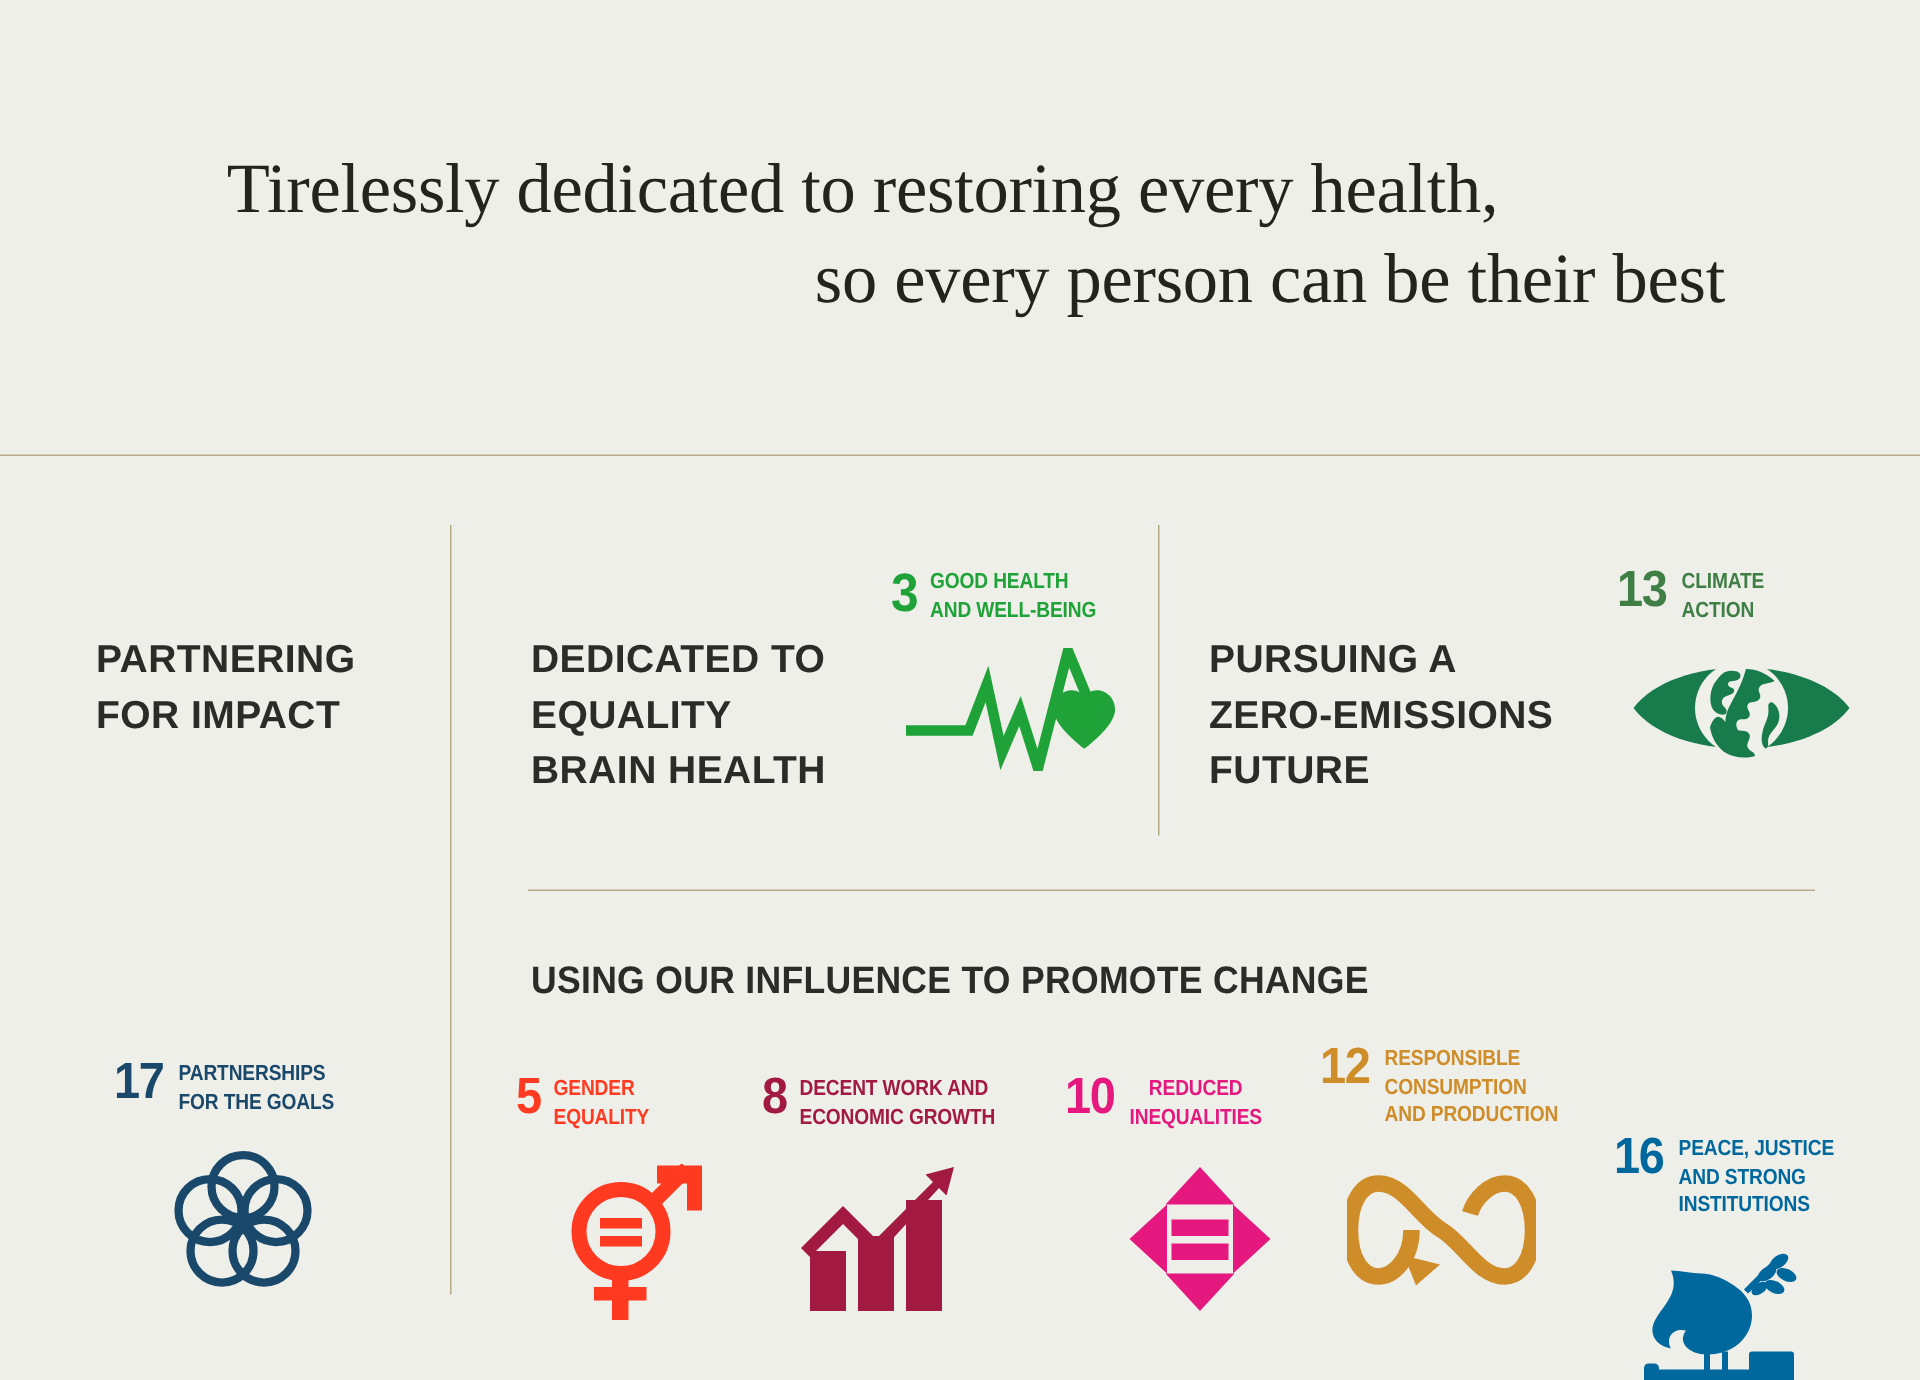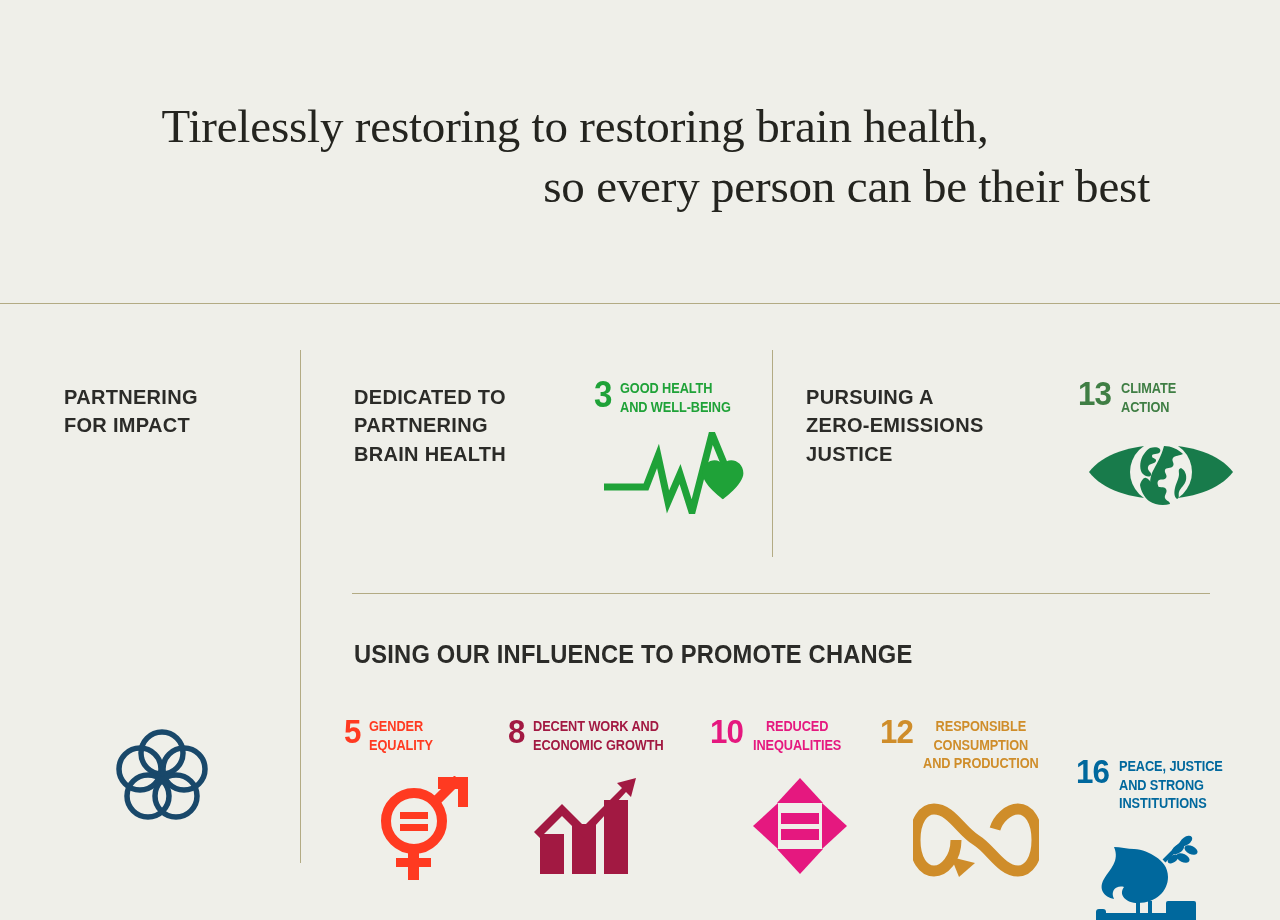--- a/index.html
+++ b/index.html
@@ -48,24 +48,25 @@
   .rule-h2 {
     position: absolute;
     left: 352px; top: 593px; width: 858px; height: 1px;
     background: #B3AB84;
   }
 
   
   .sec-head {
     position: absolute;
     font-weight: 700;
-    font-size: 20px;
+    font-size: 26px;
     line-height: 1.42;
     letter-spacing: 0.3px;
     color: #2B2B28;
+    margin-top: 38px;
   }
   .sec-head.partnering { left: 64px;  top: 383px; width: 230px; }
   .sec-head.dedicated  { left: 354px; top: 383px; width: 240px; }
   .sec-head.pursuing   { left: 806px; top: 383px; width: 270px; }
 
   .influence-head {
     position: absolute;
     left: 354px; top: 640px;
     font-weight: 700;
     font-size: 25.5px;
@@ -106,55 +107,55 @@
   .sdg-icon { margin-top: 10px; }
 
   
   .sdg-3  { left: 594px;  top: 378px; }
   .sdg-3 .sdg-num { font-size: 36px; }
   .sdg-13 { left: 1078px; top: 378px; }
   .sdg-17 { left: 76px;   top: 706px; }
   .sdg-5  { left: 344px;  top: 716px; }
   .sdg-8  { left: 508px;  top: 716px; }
   .sdg-10 { left: 710px;  top: 716px; text-align: center; }
-  .sdg-12 { left: 880px;  top: 716px; text-align: center; }
+  .sdg-12 { left: 880px;  top: 696px; }
   .sdg-16 { left: 1076px; top: 756px; }
 
   .icon-3  { margin-left: 10px; margin-top: 16px; }
   .icon-13 { margin-left: 8px;  margin-top: 18px; }
   .icon-17 { margin-left: 38px; margin-top: 22px; }
   .icon-5  { margin-left: 32px; margin-top: 22px; }
   .icon-8  { margin-left: 24px; margin-top: 22px; }
   .icon-10 { margin-left: 36px; margin-top: 22px; }
   .icon-12 { margin-left: 18px; margin-top: 28px; }
   .icon-16 { margin-left: 14px; margin-top: 22px; }
 </style>
 </head>
 <body>
 
 <div class="headline-wrap">
   <div class="headline">
-    <span class="l1">Tirelessly restoring to restoring brain health,</span>
+    <span class="l1">Tirelessly dedicated to restoring every health,</span>
     <span class="l2">so every person can be their best</span>
   </div>
 </div>
 <div class="rule-h"></div>
 
 <div class="rule-v left"></div>
 <div class="rule-v mid"></div>
 <div class="rule-h2"></div>
 
 <div class="sec-head partnering" style="white-space:pre-line">PARTNERING
 FOR IMPACT</div>
 <div class="sec-head dedicated" style="white-space:pre-line">DEDICATED TO
-PARTNERING
+EQUALITY
 BRAIN HEALTH</div>
 <div class="sec-head pursuing" style="white-space:pre-line">PURSUING A
 ZERO-EMISSIONS
-JUSTICE</div>
+FUTURE</div>
 <div class="influence-head">USING OUR INFLUENCE TO PROMOTE CHANGE</div>
 
 <div class="sdg sdg-3">
   <div class="sdg-head">
     <span class="sdg-num" style="color: rgb(31, 162, 56);">3</span>
     <span class="sdg-label" style="color: rgb(31, 162, 56);">GOOD HEALTH
 AND WELL-BEING</span>
   </div>
   <div class="sdg-icon icon-3">
     <svg width="140" height="82" viewBox="0 0 140 82">
@@ -178,20 +179,25 @@
         <path d="M64 14 c6-2 12 0 10 4 c-2 3-8 1-8 4 c0 3 5 2 4 5 c-1 3-7 2-8 6 c-1 4 4 5 3 8 c-1 3-7 1-9-2 c-3-5-2-14 2-19 c2-3 4-5 6-6 z"></path>
         <path d="M78 12 c7 0 14 3 19 8 c-3 2-8 1-10 4 c-2 3 2 5 0 8 c-2 3-7 1-8 4 c-1 3 3 5 1 8 c-2 3-6 0-8 3 c-2 4 3 7 1 10 c-2 3-7 0-8-4 c-2-6 0-13 3-18 c3-6 7-12 10-23 z"></path>
         <path d="M60 44 c4 1 5 6 9 8 c4 2 9 0 11 3 c2 3-2 6-1 9 c1 3 5 3 5 6 c-7 2-15 1-21-3 c-5-4-8-10-9-16 c1-4 4-8 6-7 z"></path>
         <path d="M95 34 c4 2 6 7 5 12 c-1 5-6 8-7 12 c-1 3 1 6-2 7 c-3-2-3-7-2-11 c1-5 4-9 4-14 c0-3-1-5 2-6 z"></path>
       </g>
     </svg>
   </div>
 </div>
 
 <div class="sdg sdg-17">
+  <div class="sdg-head">
+    <span class="sdg-num" style="color: rgb(25, 72, 106);">17</span>
+    <span class="sdg-label" style="color: rgb(25, 72, 106);">PARTNERSHIPS
+FOR THE GOALS</span>
+  </div>
   <div class="sdg-icon icon-17">
     <svg width="96" height="96" viewBox="0 0 96 96">
       <g fill="none" stroke="#19486A" stroke-width="5.5">
         <circle cx="48" cy="25" r="21"></circle>
         <circle cx="26" cy="41" r="21"></circle>
         <circle cx="70" cy="41" r="21"></circle>
         <circle cx="34" cy="68" r="21"></circle>
         <circle cx="62" cy="68" r="21"></circle>
       </g>
     </svg>

